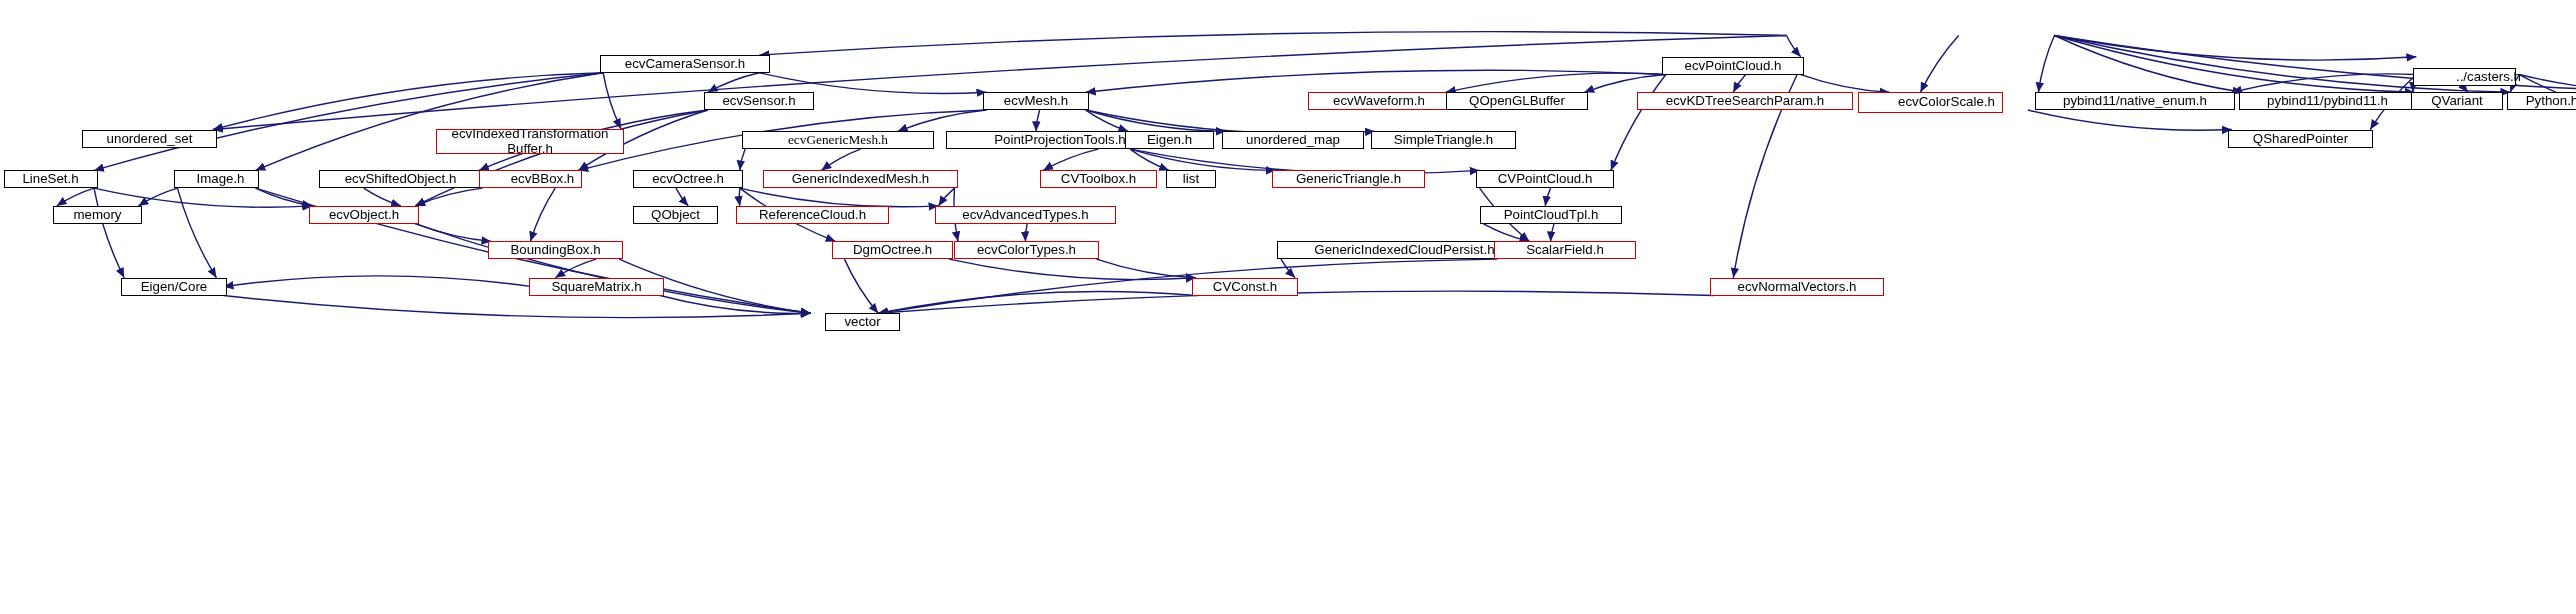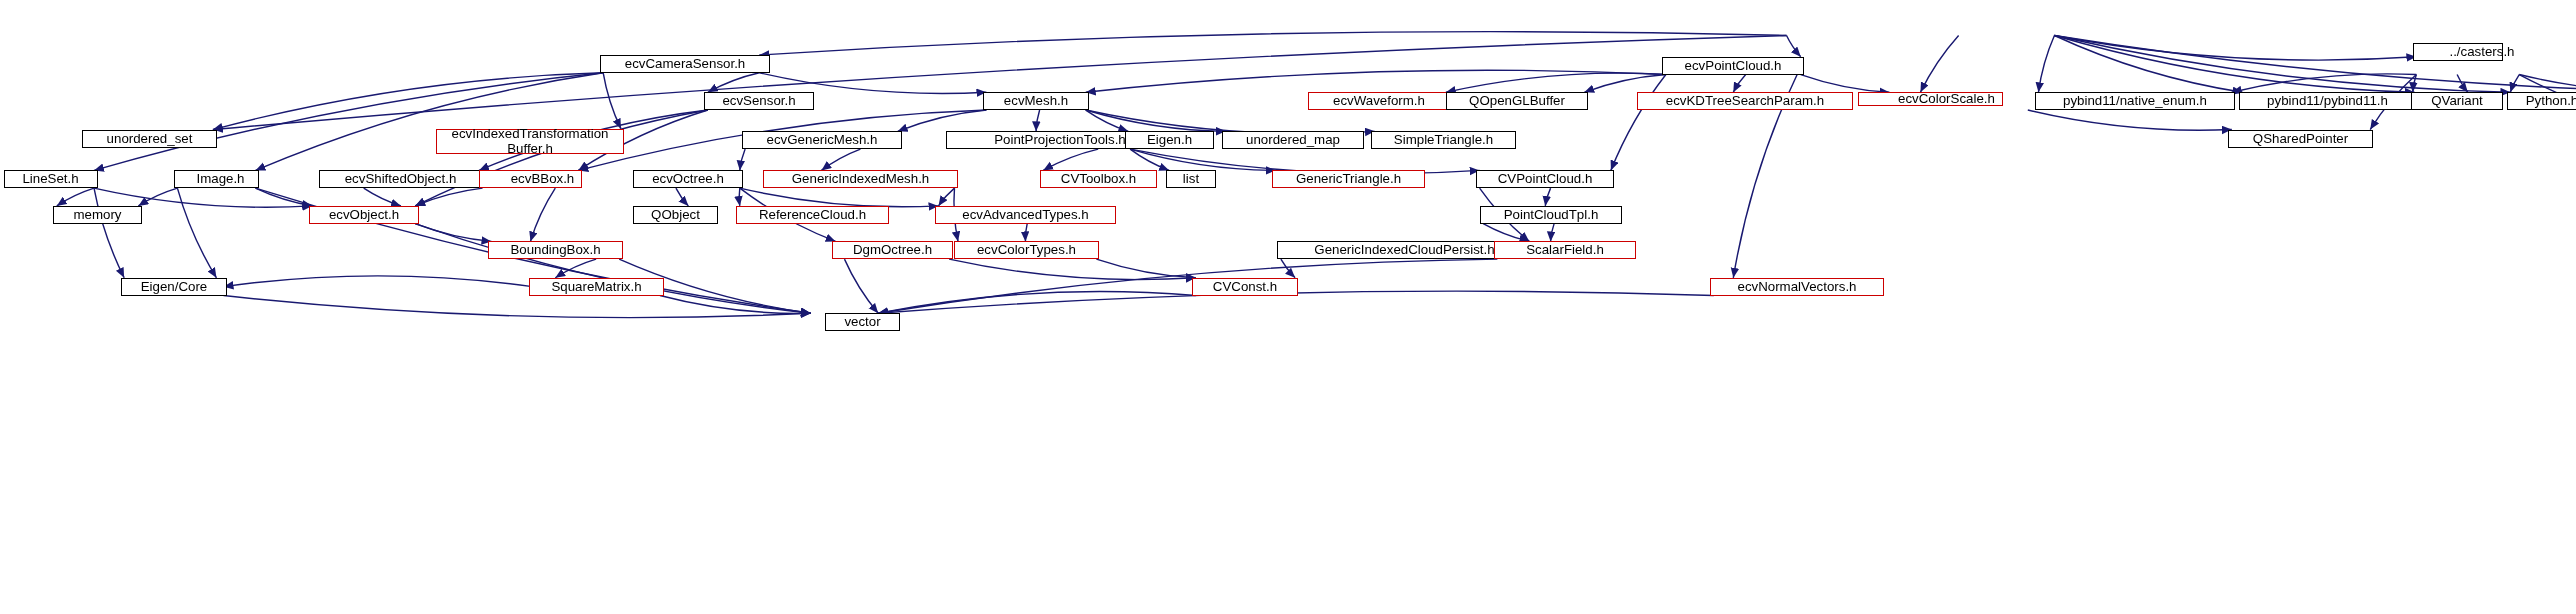--- a/index.html
+++ b/index.html
@@ -102,34 +102,34 @@
         <path d="M600,323 Q426,298.64 252,323" marker-end="url(#arr)"></path>
         <path d="M1444,292 Q1450.53,303.62 1460,313" marker-end="url(#arr)"></path>
         <path d="M1688,292 Q1336.7364212480886,296.59872182239076 990,353" marker-end="url(#arr)"></path>
         <path d="M1348,333 Q1167.6,317.94 990,353" marker-end="url(#arr)"></path>
         <path d="M1932,333 Q1460.4481073900743,317.00585807249814 990,353" marker-end="url(#arr)"></path>
         <path d="M252,333 Q582.2148597407768,368.9881425802874 914,353" marker-end="url(#arr)"></path>
       </g>
   </svg>
     <div class="node" style="left: 600px; top: 55px; width: 170px; height: 18px;">ecvCameraSensor.h</div>
     <div class="node" style="left: 1662px; top: 57px; width: 142px; height: 18px;">ecvPointCloud.h</div>
-    <div class="node" style="left: 2413px; top: 43px; width: 90px; height: 18px; padding-left: 48px;">../casters.h</div>
+    <div class="node" style="left: 2413px; top: 68px; width: 103px; height: 18px; padding-left: 48px;">../casters.h</div>
     <div class="node" style="left: 704px; top: 92px; width: 110px; height: 18px;">ecvSensor.h</div>
     <div class="node" style="left: 983px; top: 92px; width: 106px; height: 18px;">ecvMesh.h</div>
     <div class="node red" style="left: 1308px; top: 92px; width: 142px; height: 18px;">ecvWaveform.h</div>
     <div class="node" style="left: 1446px; top: 92px; width: 142px; height: 18px;">QOpenGLBuffer</div>
     <div class="node red" style="left: 1637px; top: 92px; width: 216px; height: 18px;">ecvKDTreeSearchParam.h</div>
-    <div class="node red" style="left: 1858px; top: 92px; width: 145px; height: 14px; padding-left: 32px;">ecvColorScale.h</div>
+    <div class="node red" style="left: 1858px; top: 92px; width: 145px; height: 21px; padding-left: 32px;">ecvColorScale.h</div>
     <div class="node" style="left: 2035px; top: 92px; width: 200px; height: 18px;">pybind11/native_enum.h</div>
     <div class="node" style="left: 2239px; top: 92px; width: 177px; height: 18px;">pybind11/pybind11.h</div>
     <div class="node" style="left: 2411px; top: 92px; width: 92px; height: 18px;">QVariant</div>
     <div class="node" style="left: 2507px; top: 92px; width: 90px; height: 18px;">Python.h</div>
     <div class="node red" style="left: 436px; top: 129px; width: 188px; height: 25px;">ecvIndexedTransformation
 Buffer.h</div>
-    <div class="node" style="left: 742px; top: 131px; width: 160px; height: 18px;">ecvGenericMesh.h</div>
+    <div class="node" style="left: 742px; top: 131px; width: 192px; height: 18px; font-family: Liberation Serif, serif;">ecvGenericMesh.h</div>
     <div class="node" style="left: 946px; top: 131px; width: 188px; height: 18px; padding-left: 40px;">PointProjectionTools.h</div>
     <div class="node" style="left: 1125px; top: 131px; width: 89px; height: 18px;">Eigen.h</div>
     <div class="node" style="left: 1222px; top: 131px; width: 142px; height: 18px;">unordered_map</div>
     <div class="node" style="left: 1371px; top: 131px; width: 145px; height: 18px;">SimpleTriangle.h</div>
     <div class="node" style="left: 2228px; top: 130px; width: 145px; height: 18px;">QSharedPointer</div>
     <div class="node" style="left: 82px; top: 130px; width: 135px; height: 18px;">unordered_set</div>
     <div class="node" style="left: 3.5px; top: 170px; width: 94px; height: 18px;">LineSet.h</div>
     <div class="node" style="left: 174px; top: 170px; width: 85px; height: 18px; padding-left: 8px;">Image.h</div>
     <div class="node" style="left: 319px; top: 170px; width: 163px; height: 18px;">ecvShiftedObject.h</div>
     <div class="node red" style="left: 479px; top: 170px; width: 103px; height: 18px; padding-left: 24px;">ecvBBox.h</div>

